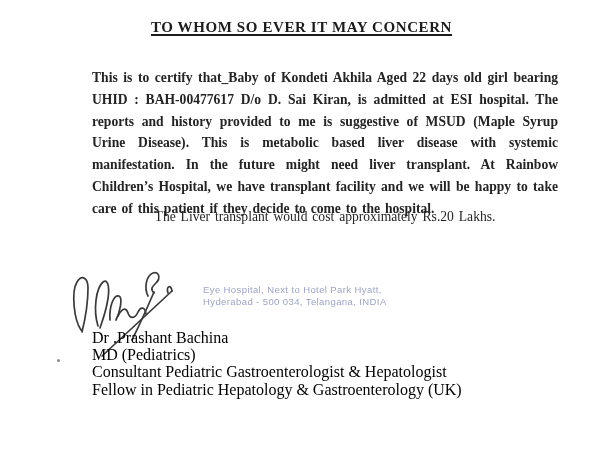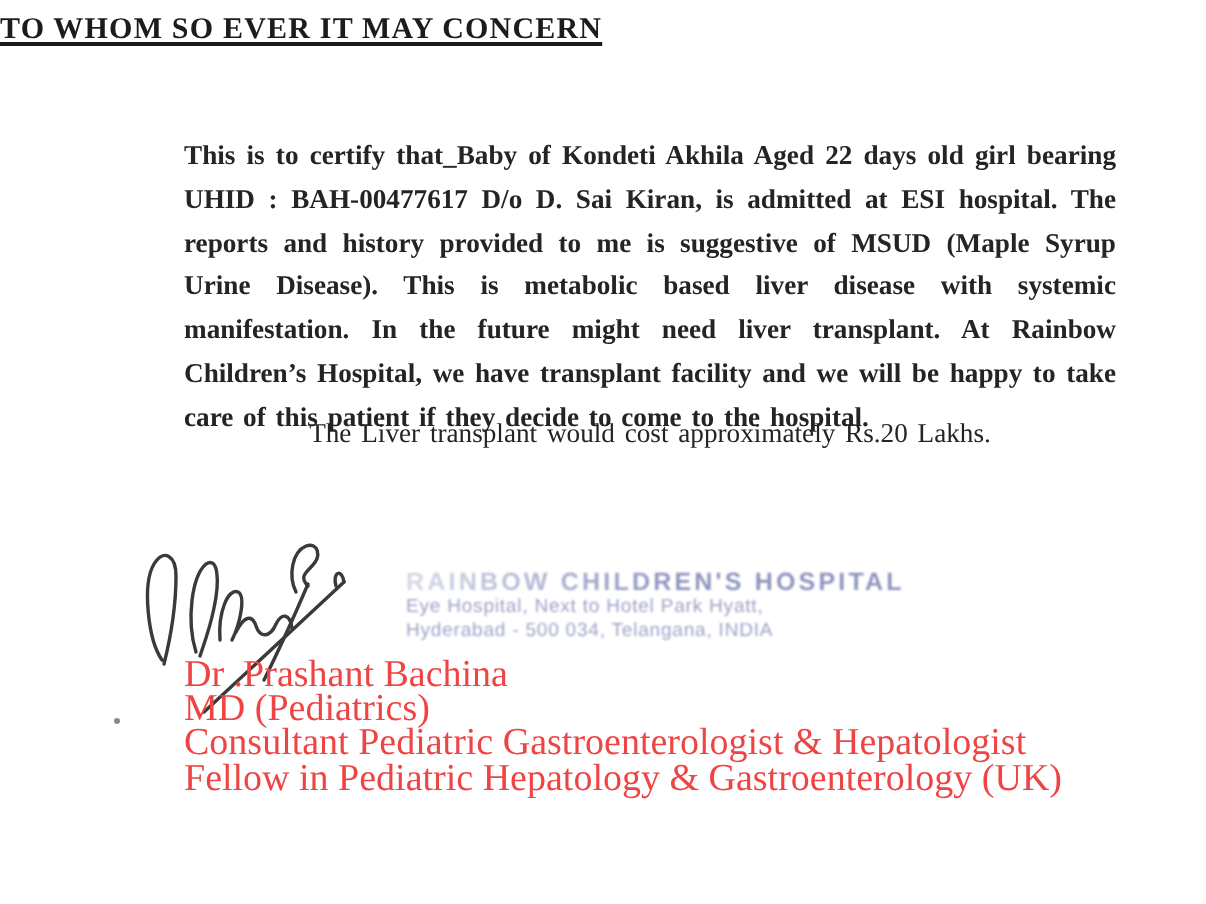--- a/index.html
+++ b/index.html
@@ -8,24 +8,24 @@
     position: relative;
     width: 603px;
     height: 452px;
     background: #ffffff;
     font-family: "Liberation Serif", serif;
     color: #222222;
     overflow: hidden;
   }
   .title {
     position: absolute;
-    top: 7px;
+    top: 19px;
     left: 0;
     width: 100%;
-    text-align: left;
+    text-align: center;
     font-size: 15px;
     font-weight: bold;
     letter-spacing: 0.6px;
     color: #1c1c1c;
     text-decoration: underline;
     text-decoration-thickness: 1.5px;
     text-underline-offset: 2px;
   }
   .para {
     position: absolute;
@@ -68,23 +68,23 @@
     letter-spacing: 0.4px;
     color: rgba(118, 126, 176, 0.72);
     white-space: nowrap;
   }
   .stamp-line-1 { background: linear-gradient(90deg, rgba(120,128,178,0.30), rgba(120,128,178,0.85) 45%);
     -webkit-background-clip: text; background-clip: text; color: transparent; }
   .doctor-block {
     position: absolute;
     left: 92px;
     top: 329px;
-    font-size: 19px;
+    font-size: 16px;
     line-height: 17.2px;
-    color: #ef4444;
+    color: #000000;
     white-space: nowrap;
   }
   .speck {
     position: absolute;
     left: 57px;
     top: 359px;
     width: 3px;
     height: 3px;
     border-radius: 50%;
     background: #8a8a8a;
@@ -106,21 +106,20 @@
     <path d="M40,64 C35,48 38,26 45,20 C51,16 52,28 49,42 C47,52 44,60 42,66"></path>
     <path d="M52,58 C51,44 56,32 61,34 C65,36 62,50 58,58"></path>
     <path d="M60,54 C64,46 68,45 70,51 C72,57 77,57 80,50 C83,44 87,45 88,52"></path>
     <path d="M90,34 C86,26 88,14 95,11 C101,9 103,16 98,21 C94,25 92,27 96,31"></path>
     <path d="M44,94 L114,29"></path>
     <path d="M114,29 C113,22 108,24 110,31"></path>
     <path d="M96,30 C90,44 82,62 74,78"></path>
   </svg>
 
   <div class="stamp">
-    <div class="stamp-line-1">RAINBOW CHILDREN'S HOSPITAL</div>
     <div class="stamp-line">Eye Hospital, Next to Hotel Park Hyatt,</div>
     <div class="stamp-line">Hyderabad - 500 034, Telangana, INDIA</div>
   </div>
 
   <div class="speck"></div>
 
   <div class="doctor-block">
     <div>Dr .Prashant Bachina</div>
     <div>MD (Pediatrics)</div>
     <div>Consultant Pediatric Gastroenterologist &amp; Hepatologist</div>

